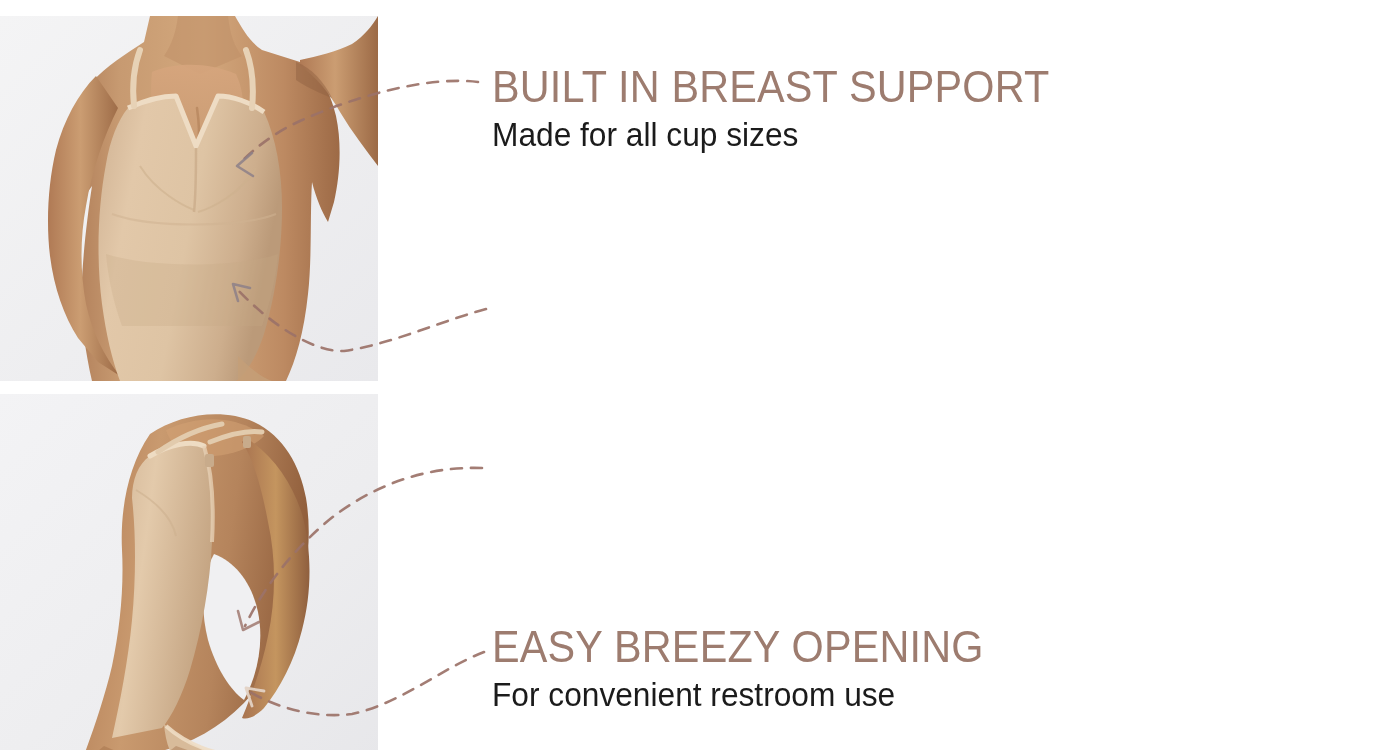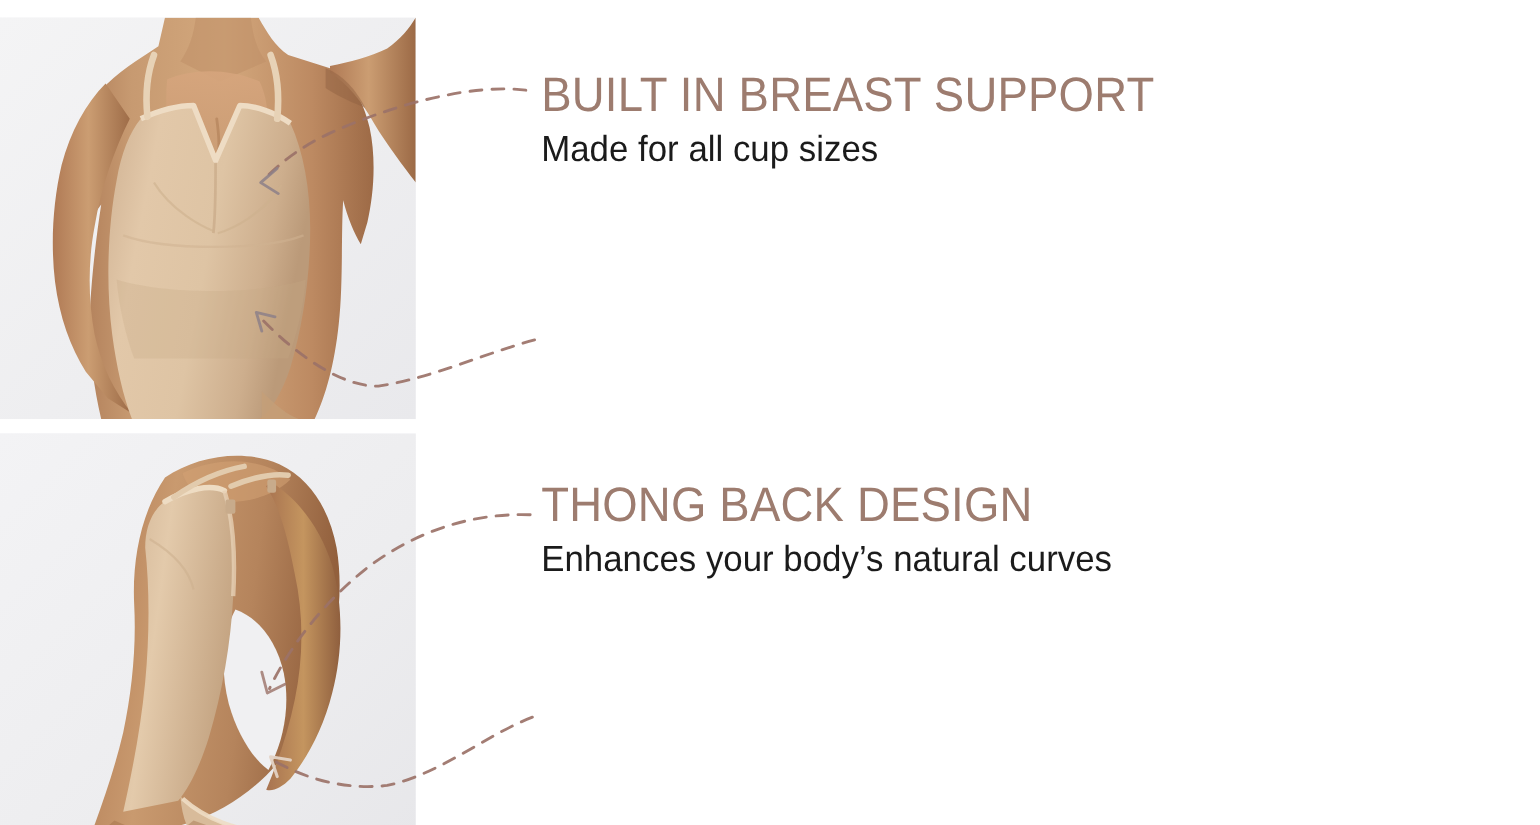--- a/index.html
+++ b/index.html
@@ -245,25 +245,25 @@
   </div>
 
   <div class="text-column">
 
     <div class="feature f1">
       <div class="feature-title">BUILT IN BREAST SUPPORT</div>
       <div class="feature-sub">Made for all cup sizes</div>
     </div>
 
 
-    <div class="feature f3">
-      <div class="feature-title">THONG BACK DESIGN</div>
-      <div class="feature-sub">Enhances your body’s natural curves</div>
-    </div>
-
+
+    <div class="feature f4">
+      <div class="feature-title">EASY BREEZY OPENING</div>
+      <div class="feature-sub">For convenient restroom use</div>
+    </div>
   </div>
 
   <svg class="connectors" viewBox="0 0 1400 750">
     <g fill="none" stroke-linecap="round" stroke-linejoin="round">
 
       <g>
         <path d="M 478 66 C 430 60 360 78 300 105 C 272 118 254 133 240 147" stroke="#9b7268" stroke-width="2.6" stroke-dasharray="11 9" opacity="0.92"></path>
         <path d="M 252 137 L 237 150 L 253 160" stroke="#8d8088" stroke-width="2.6" opacity="0.85"></path>
       </g>
 

